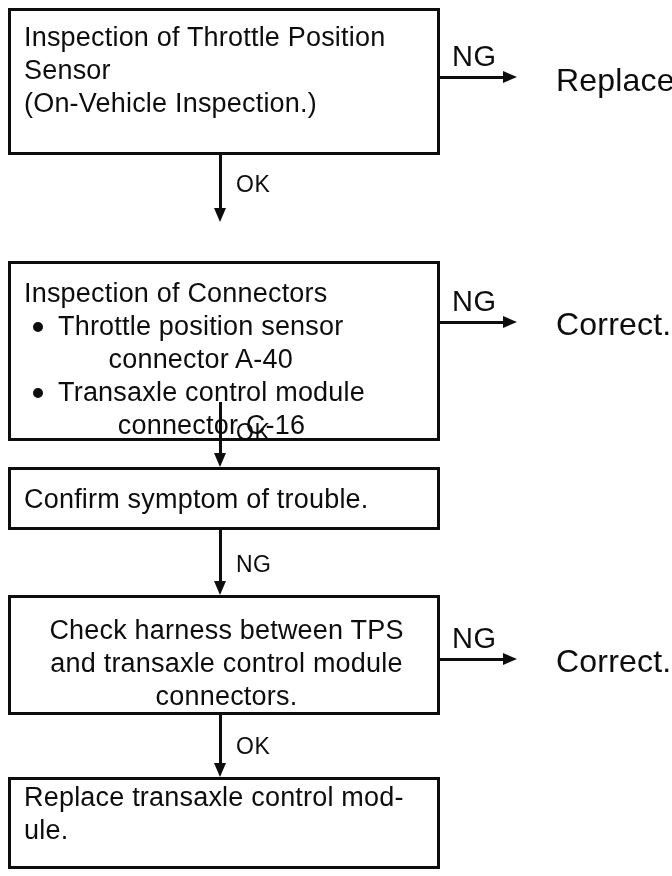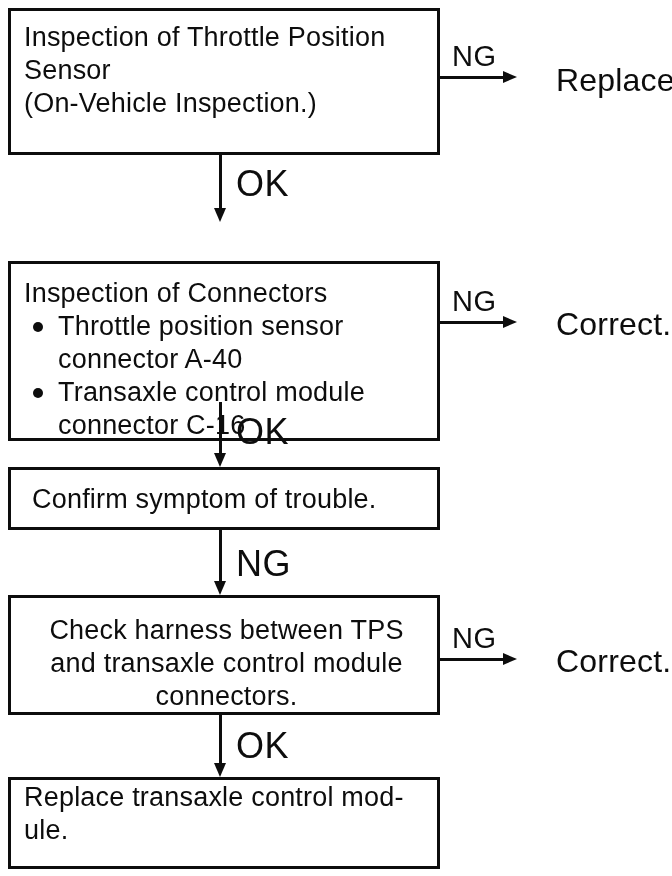--- a/index.html
+++ b/index.html
@@ -25,27 +25,28 @@
     background: #ffffff;
   }
   .box-text {
     white-space: pre-line;
     font-size: 27px;
     line-height: 33px;
     letter-spacing: 0.2px;
   }
   .box1 { top: 8px;   height: 147px; padding: 10px 8px 0 13px; }
   .box2 { top: 222px; height: 180px; padding: 13px 8px 0 13px; margin-top: 39px; }
-  .box3 { top: 467px; height: 63px;  padding: 13px 8px 0 21px; }
+  .box3 { top: 467px; height: 63px;  padding: 13px 8px 0 13px; }
   .box4 { top: 595px; height: 120px; padding: 16px 8px 0 13px; text-align: center; }
   .box5 { top: 777px; height: 92px;  padding: 1px 8px 0 13px; }
 
   .bullet-row {
     display: flex;
     align-items: flex-start;
+    text-align: center;
   }
   .bullet-dot {
     flex: 0 0 auto;
     width: 10px;
     height: 10px;
     border-radius: 50%;
     background: #0d0d0d;
     margin: 12px 0 0 9px;
   }
   .bullet-text {
@@ -69,21 +70,21 @@
     border-top: 14px solid #0d0d0d;
   }
   .v1 { top: 155px; height: 54px; } .vh1 { top: 208px; }
   .v2 { top: 402px; height: 52px; } .vh2 { top: 453px; }
   .v3 { top: 530px; height: 52px; } .vh3 { top: 581px; }
   .v4 { top: 715px; height: 49px; } .vh4 { top: 763px; }
 
   .vlabel {
     position: absolute;
     left: 236px;
-    font-size: 36px;
+    font-size: 23px;
     line-height: 32px;
     letter-spacing: 0.5px;
   }
   .vl1 { top: 168px; }
   .vl2 { top: 416px; }
   .vl3 { top: 548px; }
   .vl4 { top: 730px; }
 
   
   .hline {

